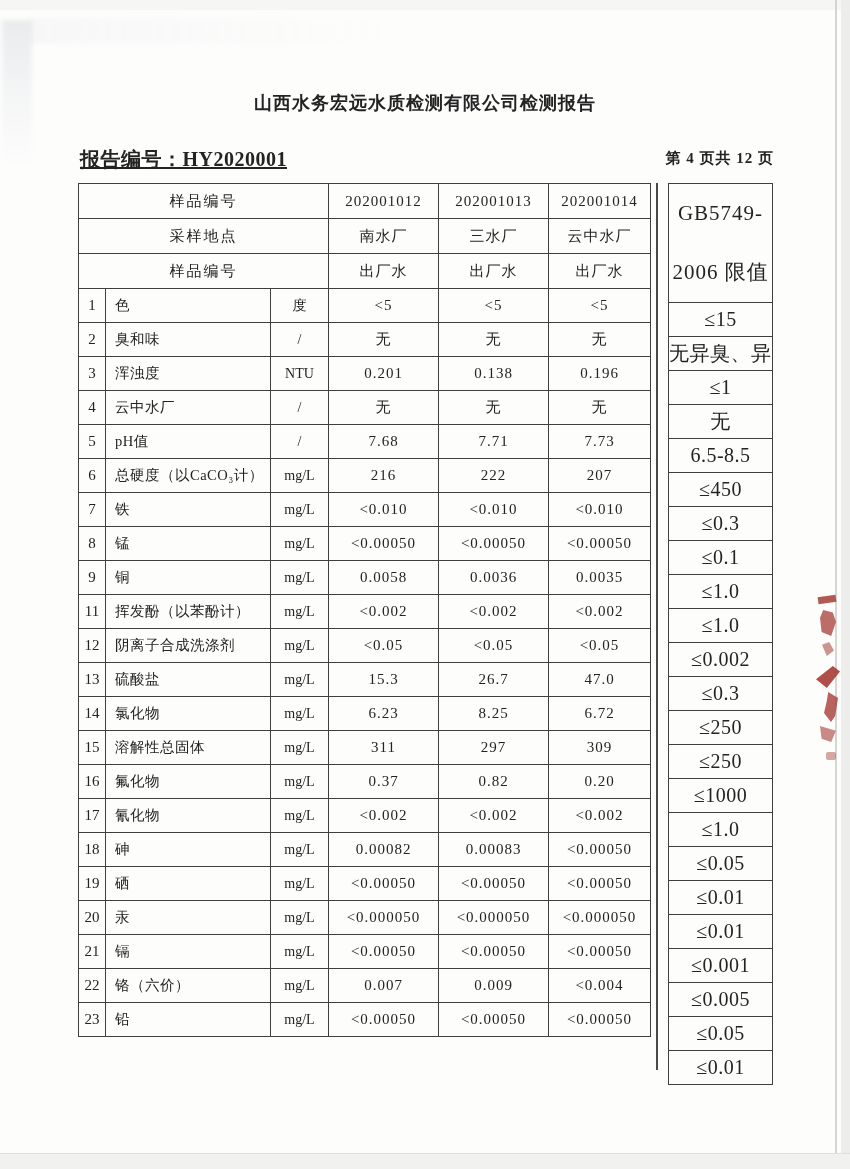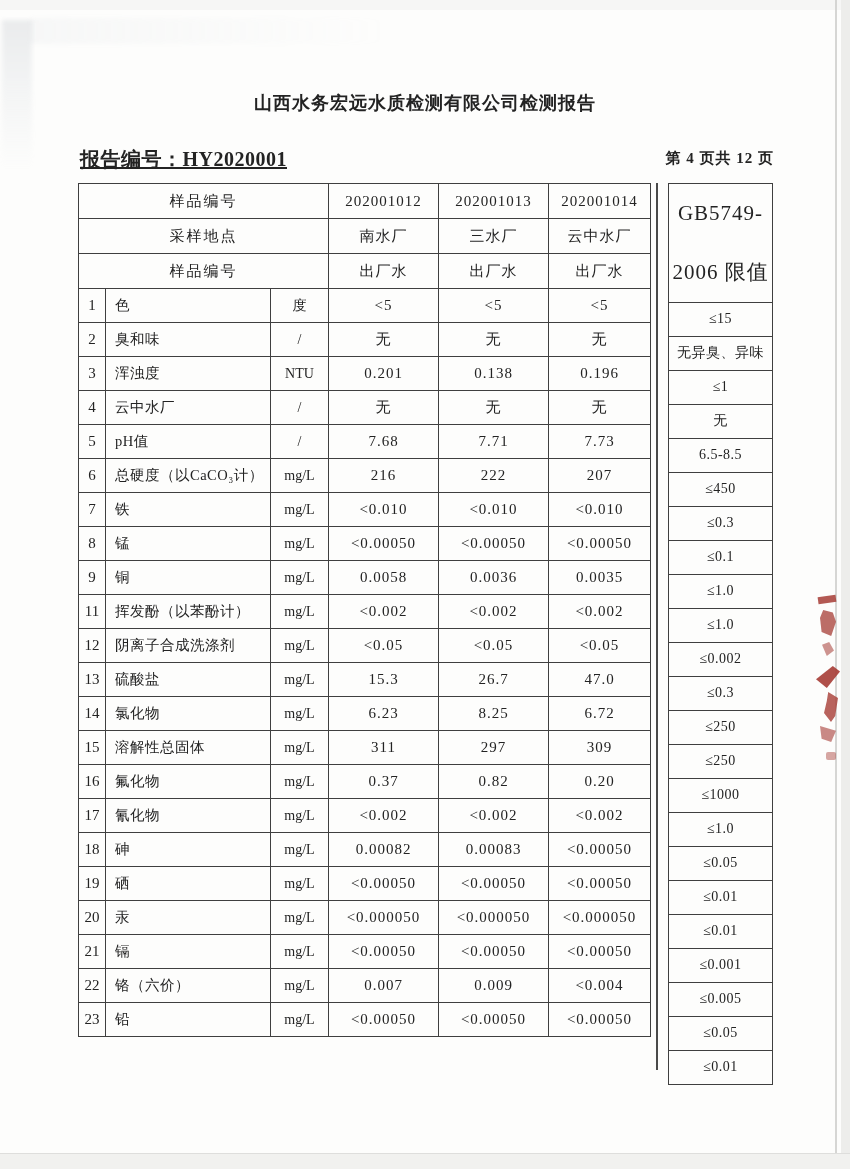--- a/index.html
+++ b/index.html
@@ -64,21 +64,21 @@
     position:absolute;left:656px;top:183px;
     width:2px;height:887px;background:#4a4a4a;
   }
   .limits-table{
     position:absolute;left:668px;top:183px;
     width:104px;
   }
   .limits-table th,.limits-table td{
     border:1.5px solid #3f3f3f;
     padding:0;text-align:center;font-weight:normal;
-    font-size:14px;overflow:hidden;white-space:nowrap;
+    font-size:20px;overflow:hidden;white-space:nowrap;
     letter-spacing:0.5px;
   }
   .limits-table th.lim-hdr{
     height:105px;font-size:21px;letter-spacing:1px;line-height:2.8;
   }
   .limits-table tr.row{height:34px;}
   
   .artifact{position:absolute;pointer-events:none;}
   .smudge-tl{
     left:2px;top:20px;width:30px;height:150px;

